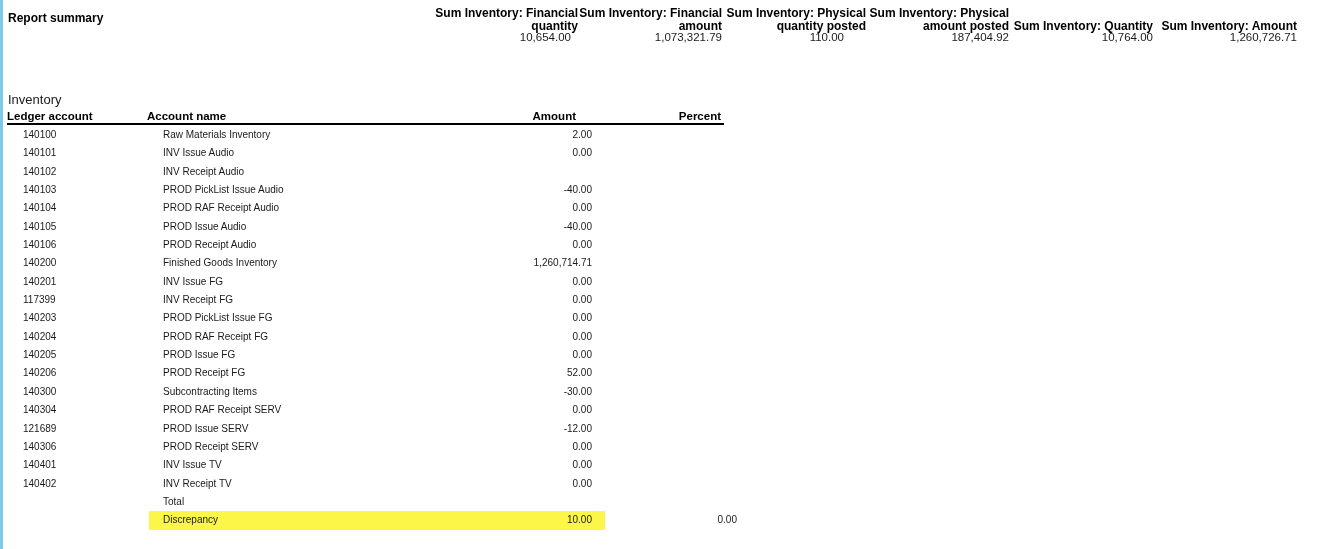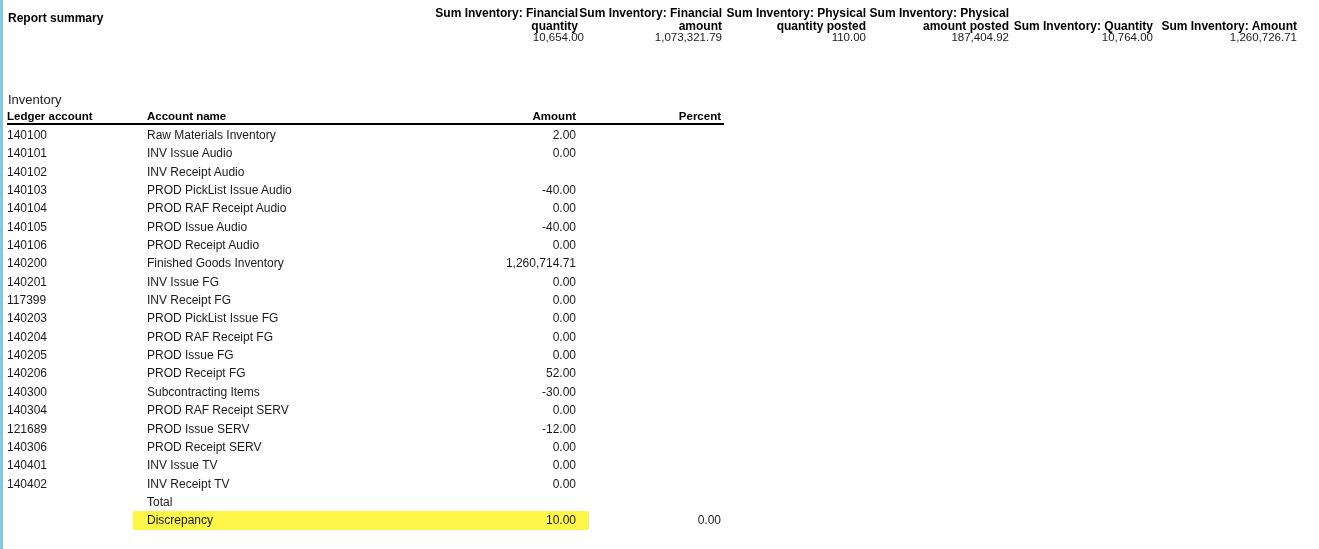--- a/index.html
+++ b/index.html
@@ -22,21 +22,21 @@
   .inv-label { position:absolute; left:8px; top:92px; font-size:13px; white-space:nowrap; }
 
   .th { position:absolute; top:110px; font-size:11.5px; font-weight:bold; color:#000; white-space:nowrap; }
   .th-ledger { left:7px; }
   .th-name   { left:147px; }
   .th-amount { left:426px; width:150px; text-align:right; }
   .th-percent{ left:571px; width:150px; text-align:right; }
   .header-rule { position:absolute; left:7px; top:123px; width:717px; height:1.5px; background:#000; }
 
   .table-body { position:absolute; left:0; top:126px; width:760px; }
-  .inv-row { position:relative; height:18.35px; line-height:18.35px; font-size:12px; }
+  .inv-row { position:relative; height:18.35px; line-height:18.35px; font-size:10px;margin-left:16px; }
   .cell { position:absolute; top:0; height:100%; white-space:nowrap; z-index:1; }
   .cell-ledger { left:7px; }
   .cell-name   { left:147px; }
   .cell-amount { left:376px; width:200px; text-align:right; }
   .cell-percent{ left:571px; width:150px; text-align:right; }
   .hl-band { position:absolute; left:133px; top:0; width:456px; height:100%; background:var(--highlight,#FBF648); z-index:0; }
 </style>
 </head>
 <body>
 
@@ -63,23 +63,23 @@
         <div>amount posted</div>
       </div>
       <div class="sum-col" style="left: 973px; width: 180px;">
         <div>Sum Inventory: Quantity</div>
       </div>
       <div class="sum-col" style="left: 1117px; width: 180px;">
         <div>Sum Inventory: Amount</div>
       </div>
     </div>
   <div id="summary-values">
-      <div class="sum-val" style="left: 404px; width: 180px;">10,654.00</div>
+      <div class="sum-val" style="left: 391px; width: 180px;">10,654.00</div>
       <div class="sum-val" style="left: 542px; width: 180px;">1,073,321.79</div>
-      <div class="sum-val" style="left: 686px; width: 180px;">110.00</div>
+      <div class="sum-val" style="left: 664px; width: 180px;">110.00</div>
       <div class="sum-val" style="left: 829px; width: 180px;">187,404.92</div>
       <div class="sum-val" style="left: 973px; width: 180px;">10,764.00</div>
       <div class="sum-val" style="left: 1117px; width: 180px;">1,260,726.71</div>
     </div>
 
   <div class="inv-label">Inventory</div>
 
   <div class="th th-ledger">Ledger account</div>
   <div class="th th-name">Account name</div>
   <div class="th th-amount">Amount</div>

